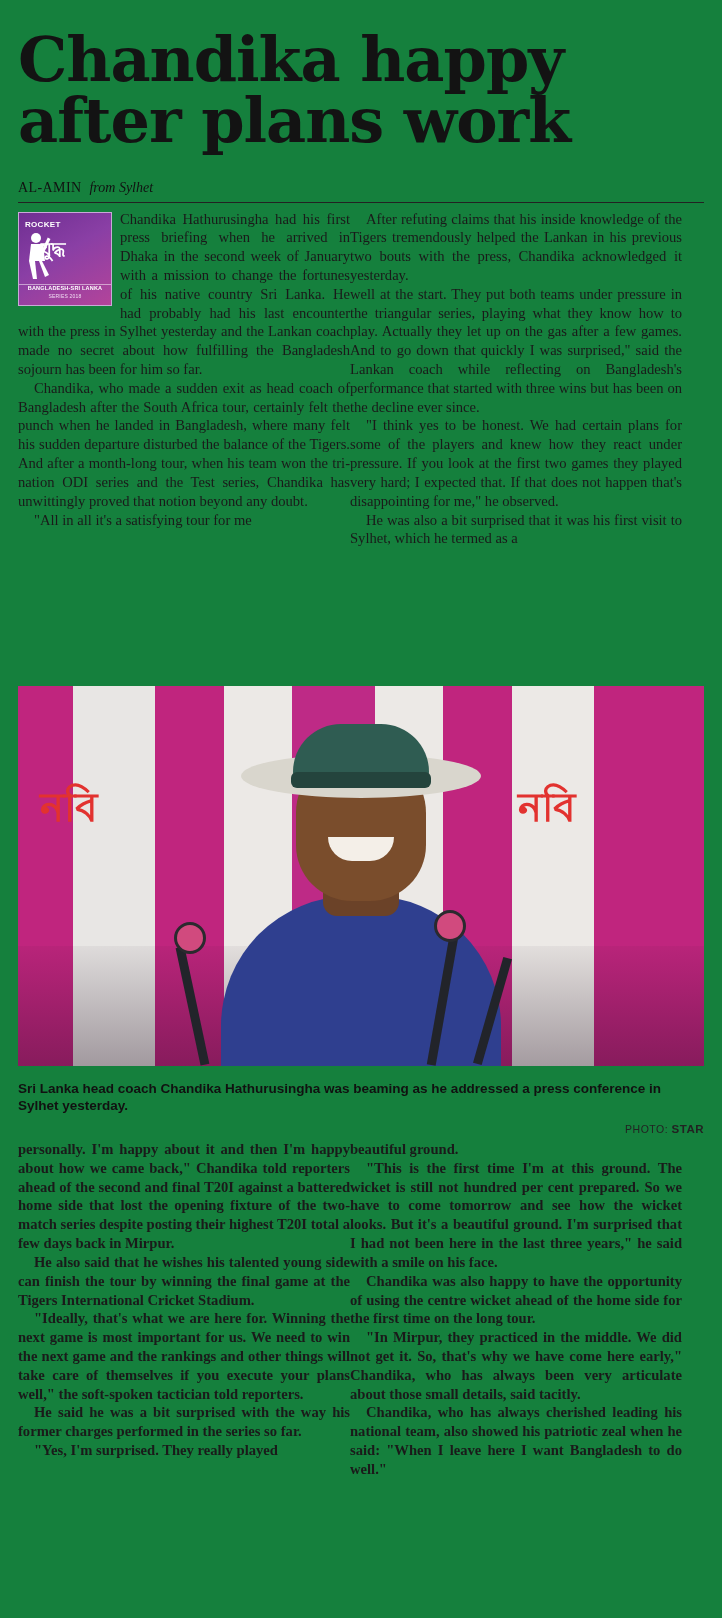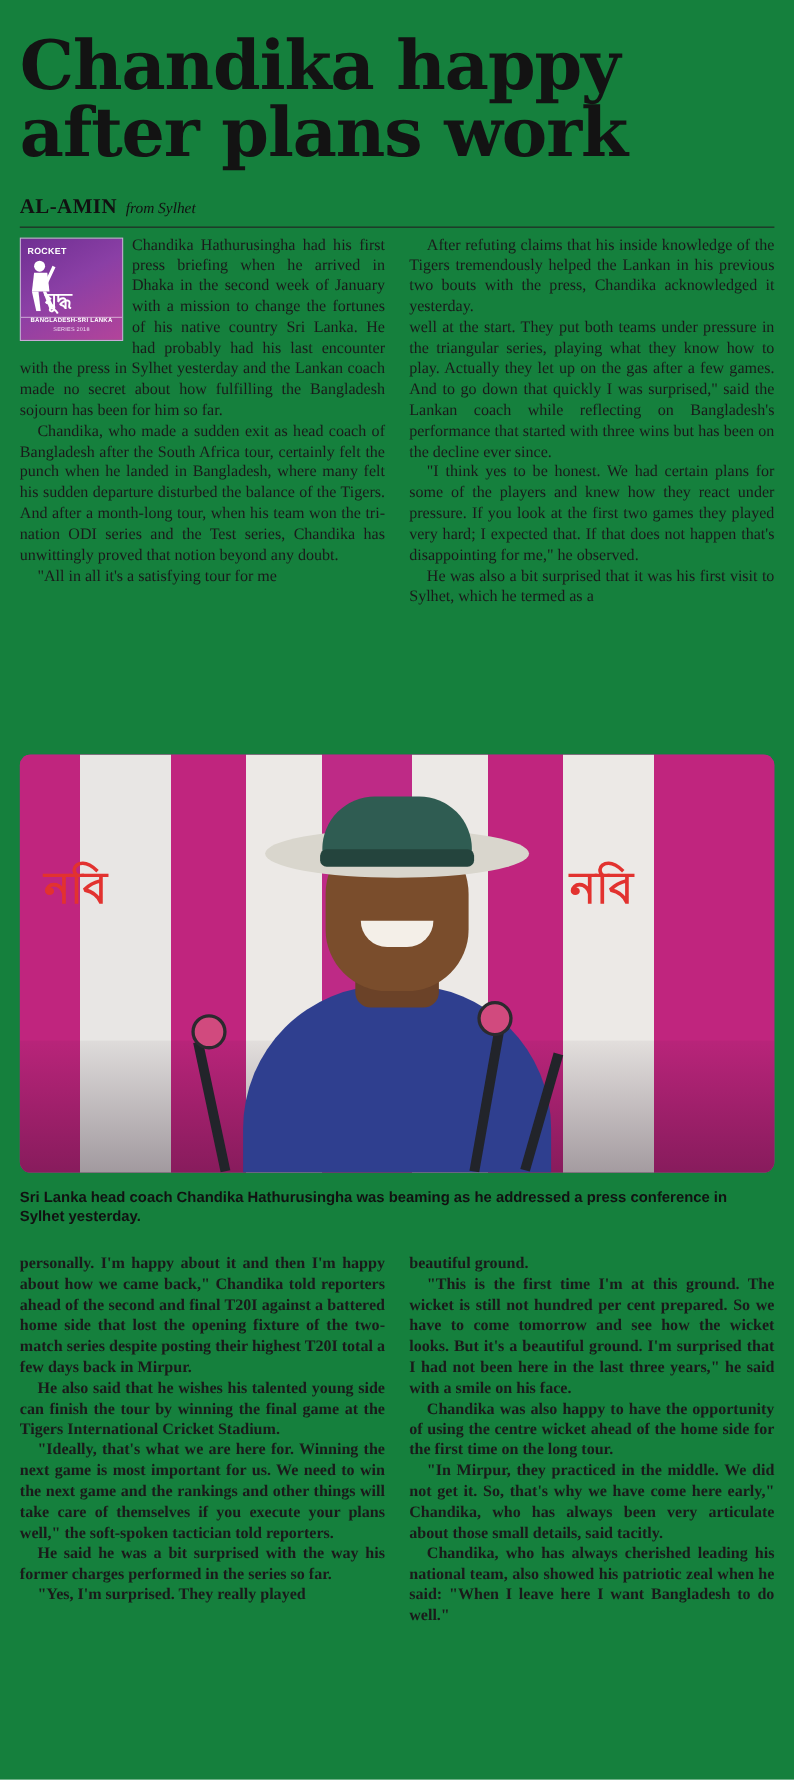--- a/index.html
+++ b/index.html
@@ -31,42 +31,41 @@
   .headline .hl-line {
     display: block;
     white-space: nowrap;
   }
   .byline-row {
     margin-top: 26px;
     padding-bottom: 3px;
   }
   .byline-name {
     font-family: "Liberation Serif", serif;
-    font-weight: bold;
-    font-size: 19px;
+    font-weight: normal;
+    font-size: 14px;
     letter-spacing: 0.4px;
     color: #111;
   }
   .byline-from {
     font-family: "Liberation Serif", serif;
     font-style: italic;
     font-size: 14px;
     color: #111;
     margin-left: 4px;
   }
   .rule {
     border: 0;
     border-top: 1px solid #222;
     margin: 3px 0 0 0;
   }
 
   
   .cols {
     display: flex;
-    gap: 22px;
     margin-top: 7px;
   }
   .col {
     width: 332px;
     flex: 0 0 332px;
   }
   p.body {
     font-family: "Liberation Serif", serif;
     font-size: 14.6px;
     line-height: 1.29;
@@ -101,21 +100,20 @@
     letter-spacing: 0.3px;
   }
   .logo-box .lg-bn {
     position: absolute;
     top: 22px; left: 22px;
     font-family: "Liberation Sans", sans-serif;
     font-size: 19px;
     font-weight: bold;
     color: #ffffff;
     letter-spacing: -0.5px;
-    margin-top: 20px;
   }
   .logo-box .lg-sub {
     position: absolute;
     bottom: 14px; left: 4px; right: 4px;
     text-align: center;
     font-family: "Liberation Sans", sans-serif;
     font-size: 5.5px;
     font-weight: bold;
     color: #ffffff;
     letter-spacing: 0.2px;
@@ -147,21 +145,20 @@
     left: 18px;
     top: 686px;
     width: 686px;
   }
   .photo {
     width: 686px;
     height: 380px;
     position: relative;
     overflow: hidden;
     background: #b0258a;
-    border-radius: 10px;
   }
   .ph-bg {
     position: absolute; inset: 0;
     background:
       linear-gradient(90deg,
         #c0257e 0%, #c0257e 8%,
         #e8e6e4 8%, #e8e6e4 20%,
         #c0257e 20%, #c0257e 30%,
         #ece9e6 30%, #ece9e6 40%,
         #be2a86 40%, #be2a86 52%,
@@ -355,20 +352,26 @@
         <div class="ph-hat-crown"></div>
         <div class="ph-hat-band"></div>
       </div>
       <div class="ph-mic m1"></div>
       <div class="ph-mic m2"></div>
       <div class="ph-mic m3"></div>
       <div class="ph-mic-head h1"></div>
       <div class="ph-mic-head h2"></div>
     </div>
     <div class="caption">Sri Lanka head coach Chandika Hathurusingha was beaming as he addressed a press conference in Sylhet yesterday.</div>
+    <div class="credit-row">
+      <div class="photo-credit">
+        <span>PHOTO:</span>
+        <b>STAR</b>
+      </div>
+    </div>
   </div>
 
   <div class="lower">
     <div class="cols">
       <div class="col">
         <p class="body first">personally. I'm happy about it and then I'm happy about how we came back," Chandika told reporters ahead of the second and final T20I against a battered home side that lost the opening fixture of the two-match series despite posting their highest T20I total a few days back in Mirpur.</p>
         <p class="body">He also said that he wishes his talented young side can finish the tour by winning the final game at the Tigers International Cricket Stadium.</p>
         <p class="body">"Ideally, that's what we are here for. Winning the next game is most important for us. We need to win the next game and the rankings and other things will take care of themselves if you execute your plans well," the soft-spoken tactician told reporters.</p>
         <p class="body">He said he was a bit surprised with the way his former charges performed in the series so far.</p>
         <p class="body">"Yes, I'm surprised. They really played</p>

